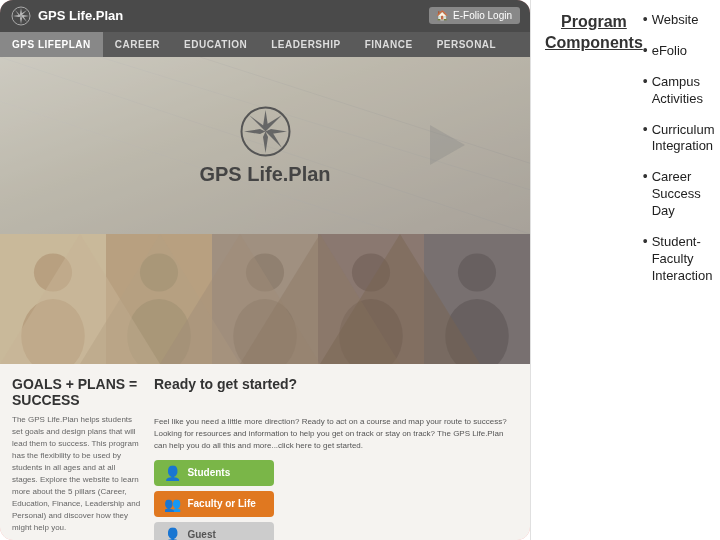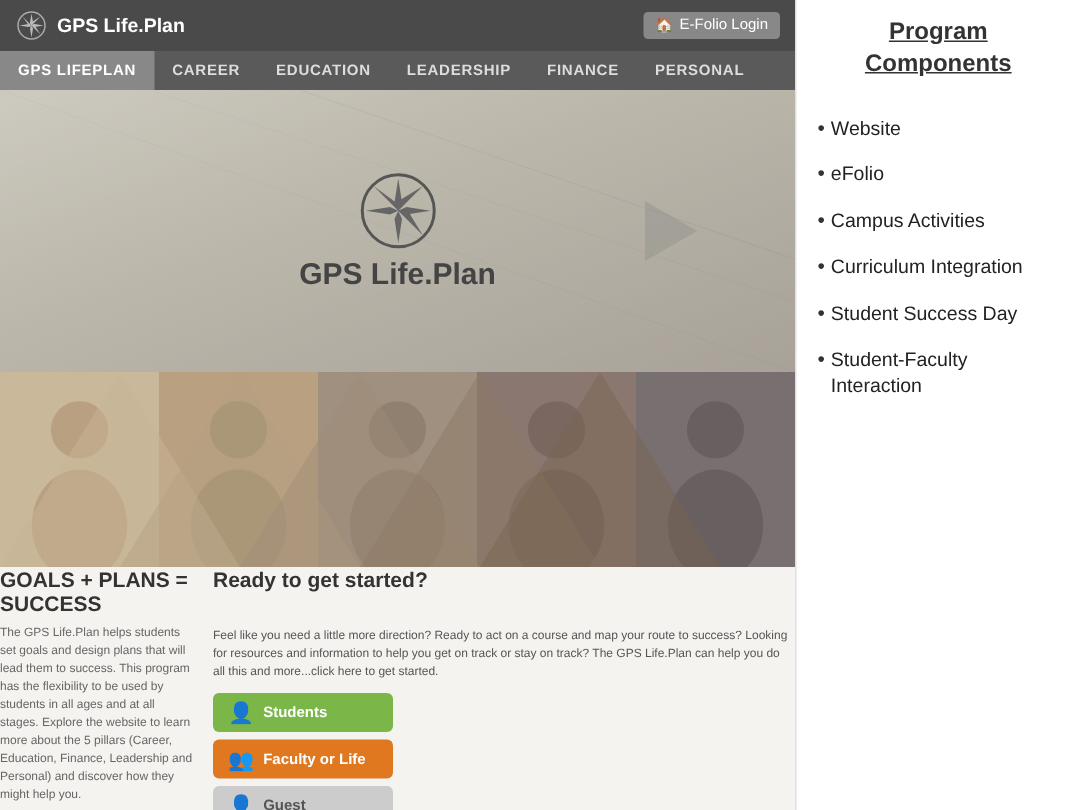--- a/index.html
+++ b/index.html
@@ -13,20 +13,21 @@
     }
 
     
     .left-panel {
       width: 530px;
       height: 540px;
       position: relative;
       background: #fca5a5;
       overflow: hidden;
       flex-shrink: 0;
+      border-radius: 13px;
     }
 
     
     .gps-mockup {
       width: 100%;
       height: 100%;
       display: flex;
       flex-direction: column;
     }
 
@@ -132,21 +133,21 @@
     .p2 { background: #b8a080; }
     .p3 { background: #a09080; }
     .p4 { background: #8a7870; }
     .p5 { background: #787070; }
 
     
     .gps-bottom {
       background: #f5f3f0;
       min-height: 160px;
       display: flex;
-      padding: 0;
+      padding: 12px;
       gap: 12px;
     }
 
     .bottom-left {
       width: 130px;
       flex-shrink: 0;
     }
 
     .goals-formula {
       font-size: 14px;
@@ -201,21 +202,20 @@
     .btn-faculty { background: #e07820; }
     .btn-guest { background: #ccc; color: #555; }
 
     
     .right-panel {
       width: 190px;
       height: 540px;
       background: #fff;
       padding: 12px 14px;
       display: flex;
-      flex-direction: column;
       border-left: 1px solid #e0e0e0;
       flex-shrink: 0;
     }
 
     .panel-title {
       font-size: 16px;
       font-weight: bold;
       color: #333;
       text-align: center;
       margin-bottom: 20px;
@@ -422,21 +422,21 @@
     <li class="bullet-item">
       <span class="bullet-dot">•</span>
       <span class="bullet-text">Campus Activities</span>
     </li>
     <li class="bullet-item">
       <span class="bullet-dot">•</span>
       <span class="bullet-text">Curriculum Integration</span>
     </li>
     <li class="bullet-item">
       <span class="bullet-dot">•</span>
-      <span class="bullet-text">Student Success Day</span>
+      <span class="bullet-text">Career Success Day</span>
     </li>
     <li class="bullet-item">
       <span class="bullet-dot">•</span>
       <span class="bullet-text">
         <span>Student-Faculty</span><br>
         <span>Interaction</span>
       </span>
     </li>
   </ul>
 

